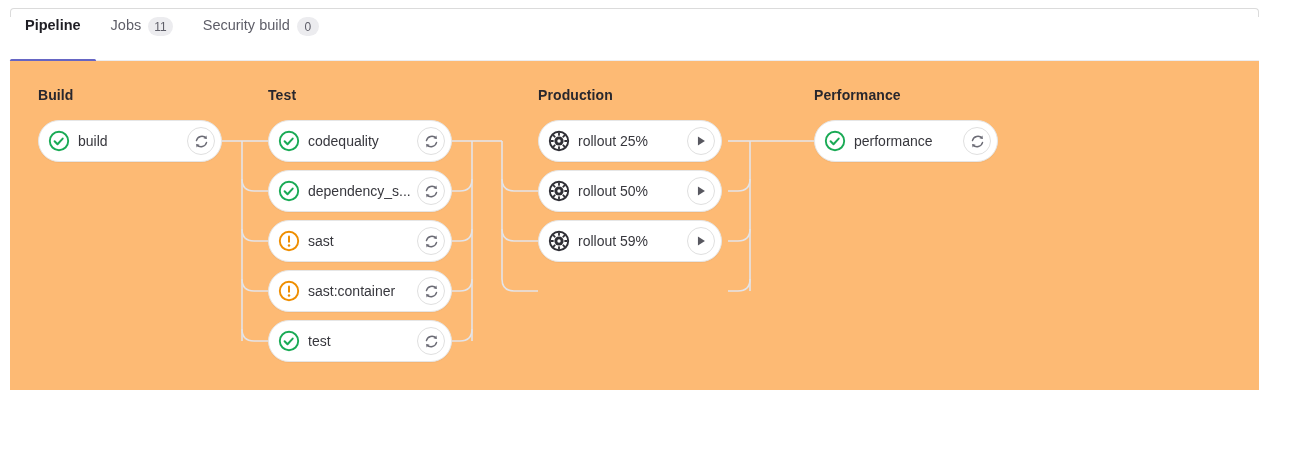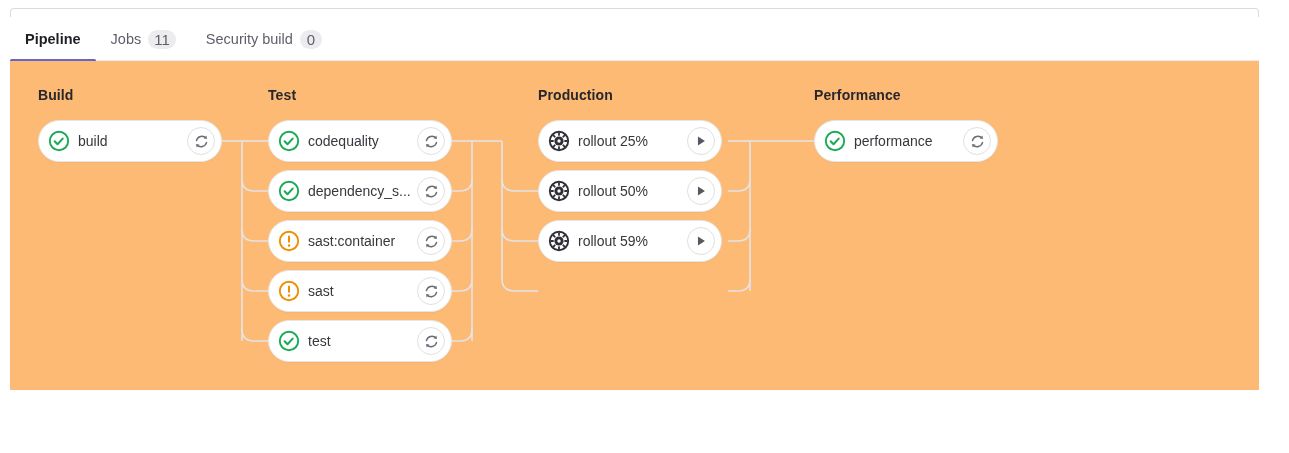--- a/index.html
+++ b/index.html
@@ -34,21 +34,20 @@
     width: 1249px; height: 44px;
     display: flex;
     align-items: flex-start;
     padding-left: 0px;
     background: #ffffff;
     border-bottom: 1px solid #ececef;
   }
   .tab {
     position: relative;
     display: flex;
-    align-items: center;
     gap: 7px;
     height: 44px;
     padding: 0 15px;
     font-size: 14.5px;
     color: #5e5e68;
     cursor: pointer;
     white-space: nowrap;
   }
   .tab.active {
     color: #1f1e24;
@@ -65,21 +64,21 @@
   .tab .badge {
     display: inline-flex;
     align-items: center;
     justify-content: center;
     min-width: 22px;
     height: 19px;
     padding: 0 6px;
     border-radius: 10px;
     background: #ececef;
     color: #5e5e68;
-    font-size: 15px;
+    font-size: 12px;
     font-weight: normal;
     line-height: 1;
   }
 
   
   .graph {
     position: absolute;
     left: 10px; top: 61px;
     width: 1249px; height: 329px;
     background: #fdba74;
@@ -260,37 +259,37 @@
                   <path d="M2.6 14.4v-3.3h3.3z" fill="#6b6b75"></path>
                 </svg>
               </button>
             </div>
             <div class="job">
               <svg class="status" viewBox="0 0 22 22">
                 <circle cx="11" cy="11" r="9.2" fill="#fff" stroke="#ef8e00" stroke-width="1.9"></circle>
                 <rect x="10" y="5.6" width="2" height="7.2" rx="1" fill="#ef8e00"></rect>
                 <circle cx="11" cy="15.6" r="1.25" fill="#ef8e00"></circle>
               </svg>
-              <span class="jobname">sast:container</span>
+              <span class="jobname">sast</span>
               <button class="action">
                 <svg width="15" height="15" viewBox="0 0 16 16">
                   <path d="M13 4.6A6 6 0 0 0 2.6 7" fill="none" stroke="#6b6b75" stroke-width="1.5" stroke-linecap="round"></path>
                   <path d="M3 11.4A6 6 0 0 0 13.4 9" fill="none" stroke="#6b6b75" stroke-width="1.5" stroke-linecap="round"></path>
                   <path d="M13.4 1.6v3.3h-3.3z" fill="#6b6b75"></path>
                   <path d="M2.6 14.4v-3.3h3.3z" fill="#6b6b75"></path>
                 </svg>
               </button>
             </div>
             <div class="job">
               <svg class="status" viewBox="0 0 22 22">
                 <circle cx="11" cy="11" r="9.2" fill="#fff" stroke="#ef8e00" stroke-width="1.9"></circle>
                 <rect x="10" y="5.6" width="2" height="7.2" rx="1" fill="#ef8e00"></rect>
                 <circle cx="11" cy="15.6" r="1.25" fill="#ef8e00"></circle>
               </svg>
-              <span class="jobname">sast</span>
+              <span class="jobname">sast:container</span>
               <button class="action">
                 <svg width="15" height="15" viewBox="0 0 16 16">
                   <path d="M13 4.6A6 6 0 0 0 2.6 7" fill="none" stroke="#6b6b75" stroke-width="1.5" stroke-linecap="round"></path>
                   <path d="M3 11.4A6 6 0 0 0 13.4 9" fill="none" stroke="#6b6b75" stroke-width="1.5" stroke-linecap="round"></path>
                   <path d="M13.4 1.6v3.3h-3.3z" fill="#6b6b75"></path>
                   <path d="M2.6 14.4v-3.3h3.3z" fill="#6b6b75"></path>
                 </svg>
               </button>
             </div>
             <div class="job">

